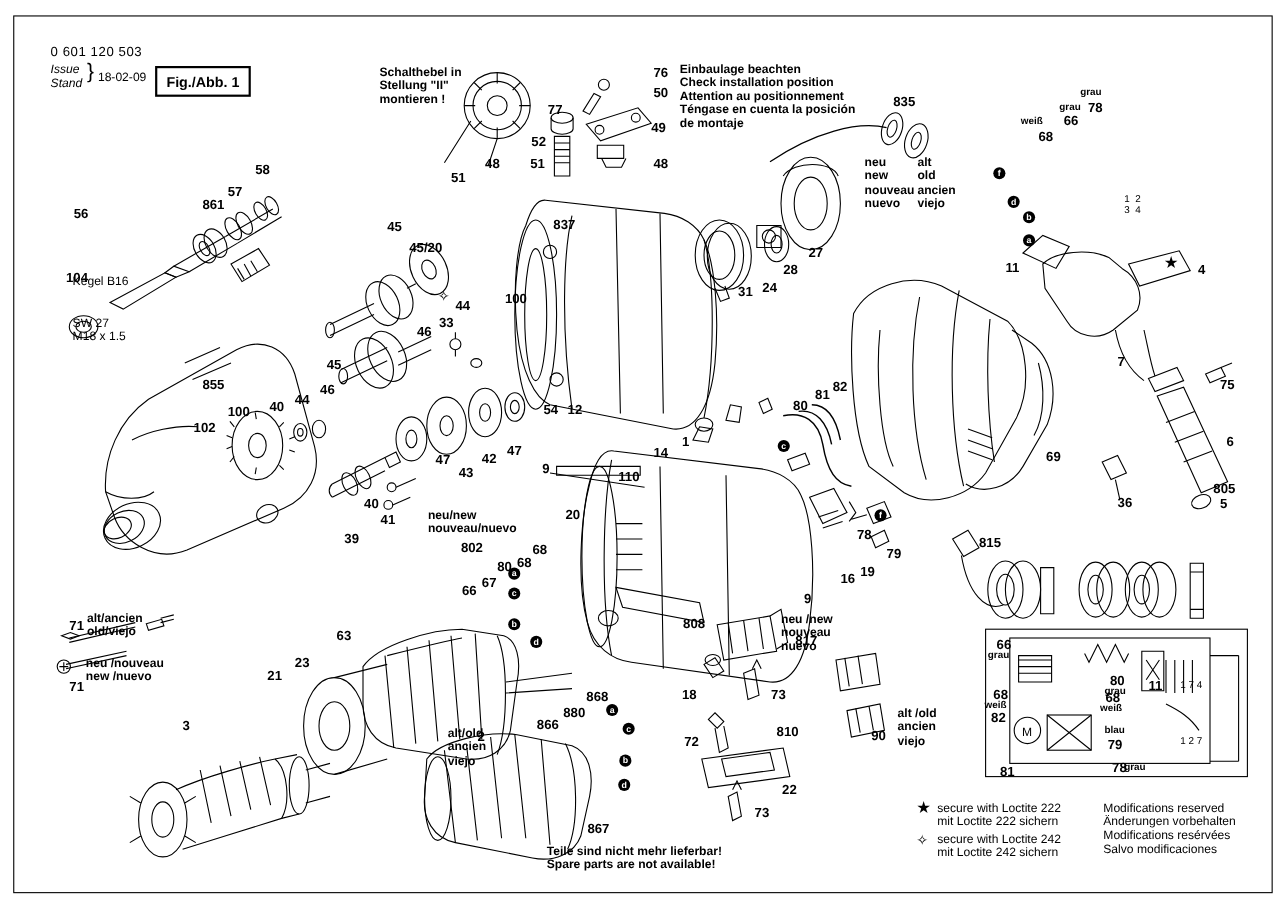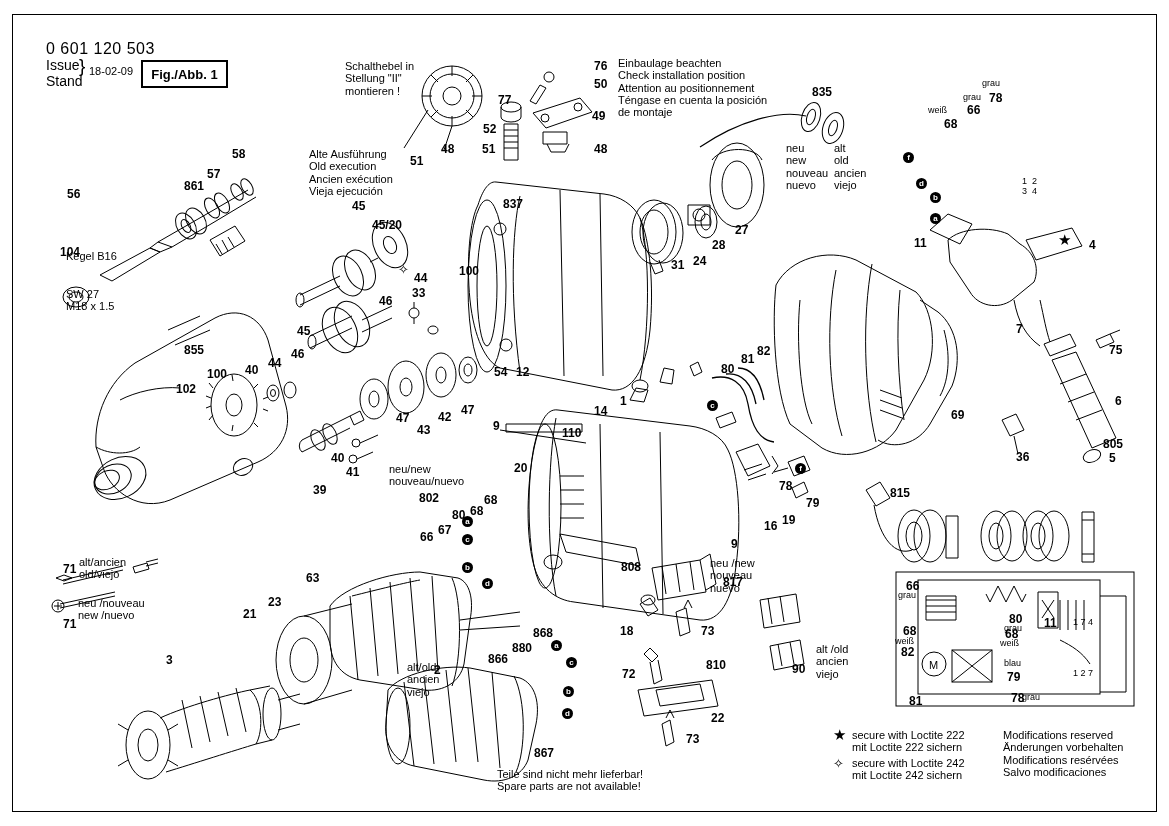--- a/index.html
+++ b/index.html
@@ -1,24 +1,24 @@
 <!DOCTYPE html>
 <html><head>
 <meta charset="utf-8">
 <style>
   html,body{margin:0;padding:0;background:#ffffff;}
   body{width:1169px;height:826px;position:relative;font-family:"Liberation Sans",sans-serif;color:#000;}
   #sheet{position:absolute;left:0;top:0;width:1169px;height:826px;overflow:hidden;}
   .bd{position:absolute;left:12px;top:14px;width:1145px;height:798px;border:1.5px solid #000;box-sizing:border-box;}
   .lbl{position:absolute;font-size:11px;line-height:1.12;white-space:pre;}
-  .lbl.b{font-weight:normal;}
+  .lbl.b{font-weight:bold;}
   .lbl.xs{font-size:9px;}
   .num{position:absolute;font-size:12px;font-weight:bold;line-height:1;}
-  .hdr-code{position:absolute;left:46px;top:40px;font-size:16px;letter-spacing:.5px;}
-  .hdr-issue{position:absolute;left:46px;top:57px;font-size:14px;line-height:1.15;}
+  .hdr-code{position:absolute;left:46px;top:40px;font-size:12px;letter-spacing:.5px;}
+  .hdr-issue{position:absolute;left:46px;top:57px;font-size:11px;line-height:1.15;font-style:italic;}
   .hdr-brace{position:absolute;left:79px;top:56px;font-size:19px;line-height:1;}
   .hdr-date{position:absolute;left:89px;top:65px;font-size:11px;}
   .figbox{position:absolute;left:141px;top:60px;width:83px;height:24px;border:2px solid #000;display:flex;align-items:center;justify-content:center;font-size:13px;font-weight:bold;}
   svg{position:absolute;left:0;top:0;pointer-events:none;}
   .dot{position:absolute;width:11px;height:11px;border-radius:50%;background:#000;color:#fff;font-size:8px;font-weight:bold;display:flex;align-items:center;justify-content:center;}
   .star{position:absolute;font-size:15px;line-height:1;}
   .diamond{position:absolute;font-size:13px;line-height:1;}
 </style>
 </head>
 <body>
@@ -291,24 +291,20 @@
       <path d="M1060,600 v30 M1068,600 v30 M1076,600 v30 M1084,600 v30"></path>
       <path d="M1100,596 h26 M1100,692 h26"></path>
       <path d="M1126,596 v96"></path>
       <path d="M1060,640 C1072,646 1082,652 1090,664"></path>
     </g>
   </svg>
 
   <div class="lbl b" style="left:345px;top:60px;">Schalthebel in
 Stellung "II"
 montieren !</div>
-  <div class="lbl b" style="left:309px;top:148px;">Alte Ausführung
-Old execution
-Ancien exécution
-Vieja ejecución</div>
   <div class="lbl b" style="left:618px;top:57px;">Einbaulage beachten
 Check installation position
 Attention au positionnement
 Téngase en cuenta la posición
 de montaje</div>
 
   <div class="lbl b" style="left:786px;top:142px;">neu
 new
 nouveau
 nuevo</div>
@@ -392,21 +388,21 @@
       <div class="num" style="left: 184px; top: 344px;">855</div>
       <div class="num" style="left: 176px; top: 383px;">102</div>
       <div class="num" style="left: 207px; top: 368px;">100</div>
       <div class="num" style="left: 245px; top: 364px;">40</div>
       <div class="num" style="left: 268px; top: 357px;">44</div>
       <div class="num" style="left: 291px; top: 348px;">46</div>
       <div class="num" style="left: 297px; top: 325px;">45</div>
       <div class="num" style="left: 352px; top: 200px;">45</div>
       <div class="num" style="left: 372px; top: 219px;">45/20</div>
       <div class="num" style="left: 379px; top: 295px;">46</div>
-      <div class="num" style="left: 412px; top: 287px; text-align: center;">33</div>
+      <div class="num" style="left: 399px; top: 287px; text-align: center;">33</div>
       <div class="num" style="left: 414px; top: 272px;">44</div>
       <div class="num" style="left: 459px; top: 265px;">100</div>
       <div class="num" style="left: 417px; top: 424px;">43</div>
       <div class="num" style="left: 438px; top: 411px;">42</div>
       <div class="num" style="left: 396px; top: 412px;">47</div>
       <div class="num" style="left: 461px; top: 404px;">47</div>
       <div class="num" style="left: 331px; top: 452px;">40</div>
       <div class="num" style="left: 346px; top: 466px;">41</div>
       <div class="num" style="left: 313px; top: 484px;">39</div>
       <div class="num" style="left: 503px; top: 198px;">837</div>

